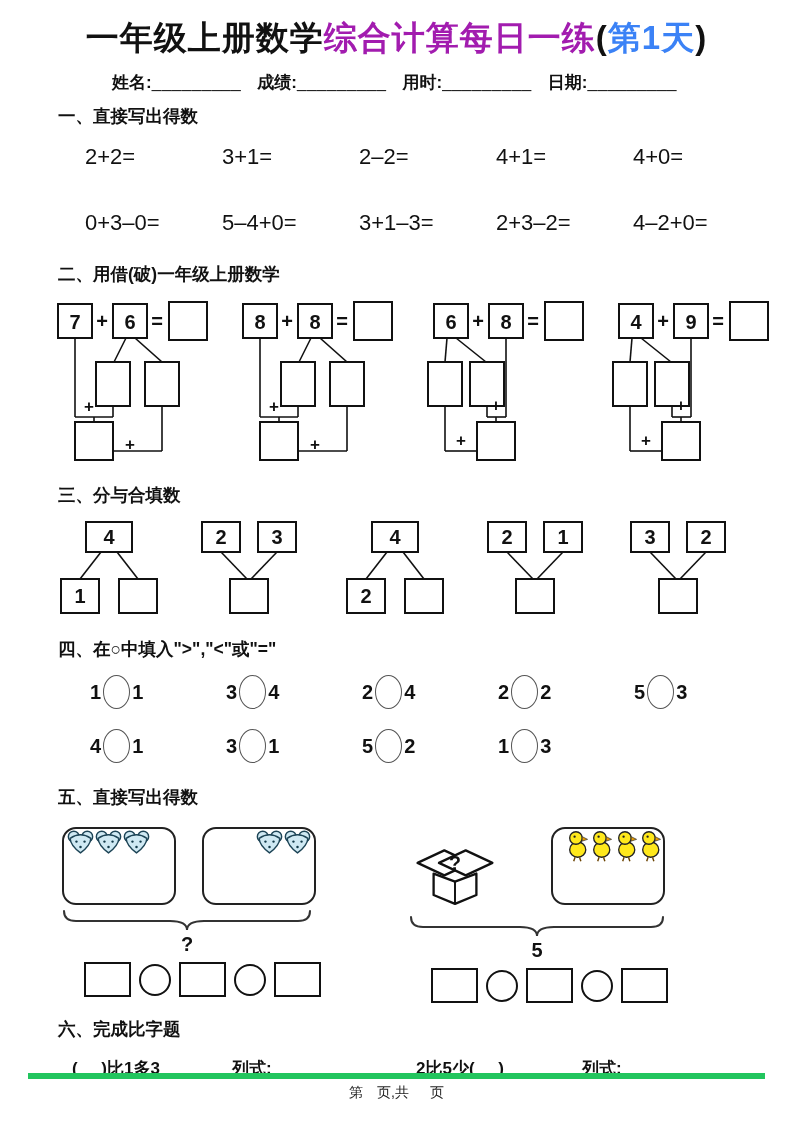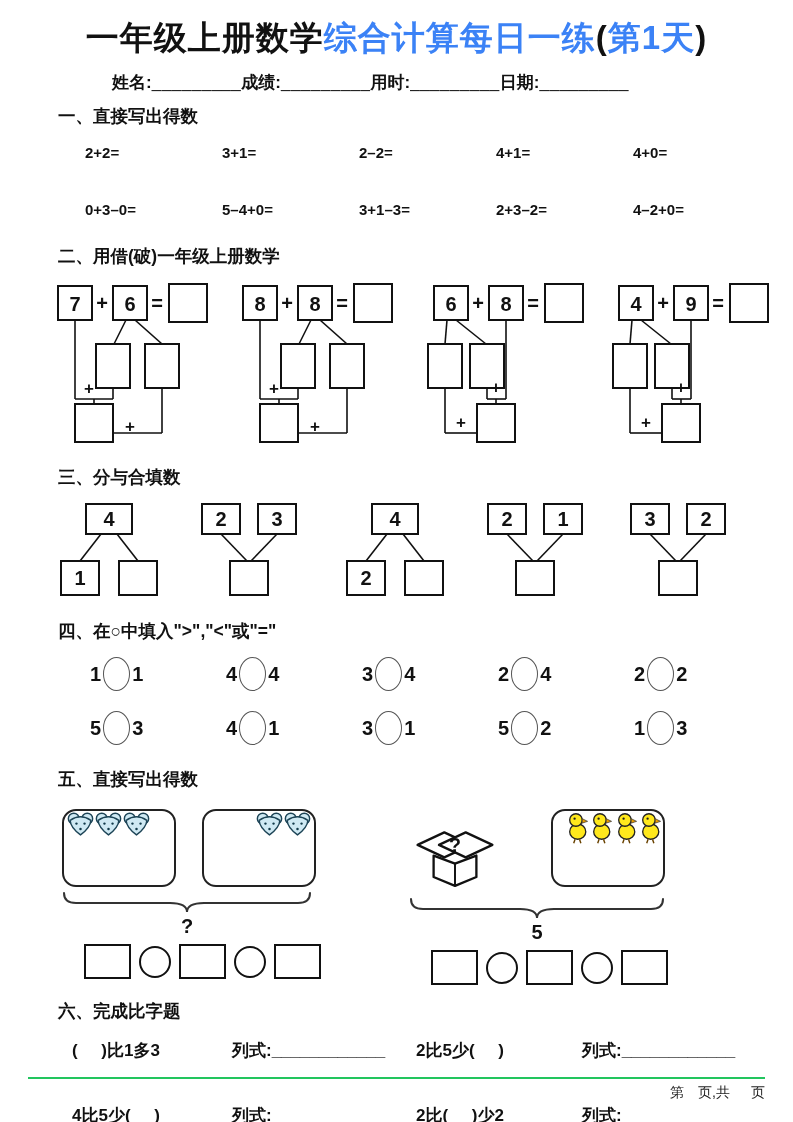--- a/index.html
+++ b/index.html
@@ -3,31 +3,31 @@
 <meta charset="utf-8">
 <style>
   * { box-sizing: border-box; }
   html,body { margin:0; padding:0; }
   body {
     width:793px; height:1122px; background:#ffffff; color:#111;
     font-family:"Liberation Sans","DejaVu Sans",sans-serif;
     position:relative; overflow:hidden;
   }
   .title { text-align:center; font-size:33px; font-weight:bold; margin:16px 0 10px; letter-spacing:1px; white-space:nowrap; }
-  .t-blue { color:#3b82f6; }
+  .t-blue { color:#a21caf; }
   .t-red  { color:#3b82f6; }
 
-  .header-fields { display:flex; gap:0; margin:0 0 4px 112px; font-size:17px; font-weight:bold; }
+  .header-fields { display:flex; gap:16px; margin:0 0 4px 112px; font-size:17px; font-weight:bold; }
   .hf-blank { letter-spacing:0.5px; font-weight:normal; }
 
   .sec { margin-top:16px; }
   .sec-heading { font-size:17.5px; font-weight:bold; margin-left:58px; }
 
   
-  .s1-grid { display:grid; grid-template-columns:repeat(5,137px); row-gap:40px; margin:16px 0 0 85px; font-size:15px; font-weight:700; }
+  .s1-grid { display:grid; grid-template-columns:repeat(5,137px); row-gap:40px; margin:16px 0 0 85px; font-size:22px; font-weight:400; }
 
   
   .s2-row { display:flex; gap:10px; margin:12px 0 0 56px; }
   svg .bx { fill:none; stroke:#111; stroke-width:2; }
   svg .ln { stroke:#111; stroke-width:1.6; }
   svg .num { font-size:20px; font-weight:600; fill:#111; text-anchor:middle; }
   svg .sm  { font-size:17px; font-weight:600; fill:#111; text-anchor:middle; }
 
   
   .s3-row { display:flex; gap:28px; margin:12px 0 0 52px; }
@@ -52,21 +52,21 @@
 
   .mouse-fill { fill:#cfe9f3; stroke:#1d4456; stroke-width:1.6; }
   .chick-fill { fill:#ffe81c; stroke:#222; stroke-width:1.5; }
   .openbox-st { fill:#fff; stroke:#111; stroke-width:2.6; stroke-linejoin:round; }
 
   
   .s6-grid { display:grid; grid-template-columns:160px 184px 166px auto; row-gap:42px; margin:16px 0 0 72px; font-size:17px; font-weight:600; }
   .s6-cell { white-space:nowrap; }
 
   
-  .footer { position:absolute; left:28px; right:28px; bottom:20px; border-top:2px solid #22c55e; text-align:right; padding-top:5px; font-size:14px; color:#222; }
+  .footer { position:absolute; left:28px; right:28px; bottom:20px; border-top:6px solid #22c55e; text-align:center; padding-top:5px; font-size:14px; color:#222; }
 </style>
 </head>
 <body>
 
 <div class="title"><span class="t-black">一年级上册数学</span><span class="t-blue">综合计算每日一练</span><span class="t-black">(</span><span class="t-red">第1天</span><span class="t-black">)</span>
 </div>
 
 <div class="header-fields">
   <span><span>姓名:</span><span class="hf-blank">_________</span></span>
   <span><span>成绩:</span><span class="hf-blank">_________</span></span>
@@ -246,21 +246,20 @@
       <rect class="bx" x="35" y="60" width="38" height="34"></rect>
       <text class="num" x="54" y="84"></text>
     </svg>
   </div>
 </div>
 
 <div class="sec" style="margin-top:18px;">
   <div class="sec-heading">四、在○中填入"&gt;","&lt;"或"="</div>
   <div class="s4-grid">
     <span><span>1</span><span class="cmp-circle"></span><span>1</span></span>
-    <span><span>4</span><span class="cmp-circle"></span><span>4</span></span>
     <span><span>3</span><span class="cmp-circle"></span><span>4</span></span>
     <span><span>2</span><span class="cmp-circle"></span><span>4</span></span>
     <span><span>2</span><span class="cmp-circle"></span><span>2</span></span>
     <span><span>5</span><span class="cmp-circle"></span><span>3</span></span>
     <span><span>4</span><span class="cmp-circle"></span><span>1</span></span>
     <span><span>3</span><span class="cmp-circle"></span><span>1</span></span>
     <span><span>5</span><span class="cmp-circle"></span><span>2</span></span>
     <span><span>1</span><span class="cmp-circle"></span><span>3</span></span>
   </div>
 </div>

